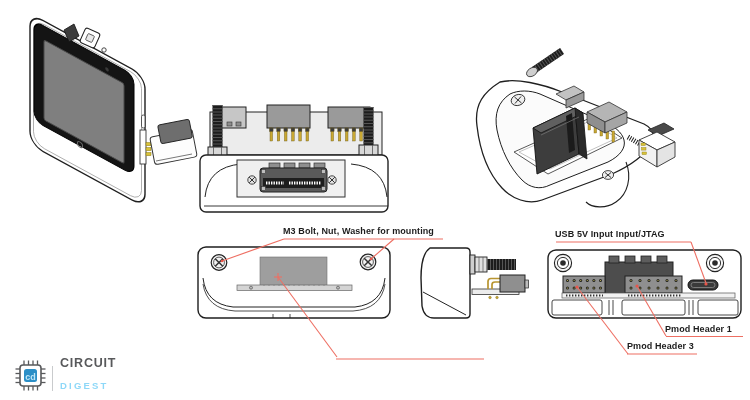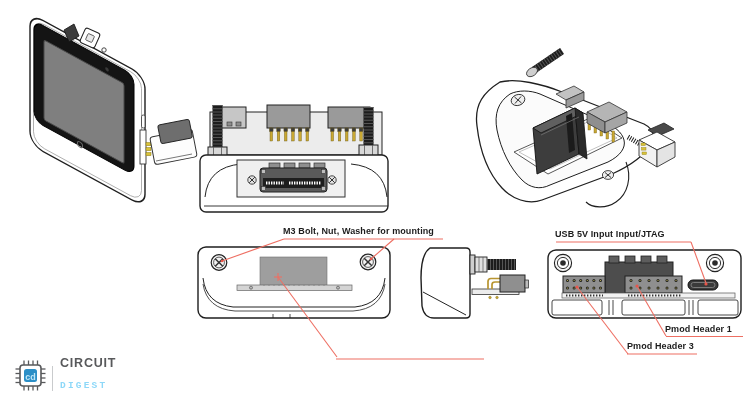--- a/index.html
+++ b/index.html
@@ -10,21 +10,21 @@
   .view{position:absolute;}
   .anno{
     position:absolute;font-size:9px;font-weight:600;color:#1c1c1c;
     white-space:nowrap;letter-spacing:0.1px;line-height:11px;
   }
   .overlay{position:absolute;left:0;top:0;pointer-events:none;}
   .logo{position:absolute;left:15px;top:358px;display:flex;align-items:flex-end;}
   .logo-sep{width:1px;height:25px;background:#c9cbcd;margin:0 7px 0 6px;}
   .logo-text{display:flex;flex-direction:column;justify-content:center;}
   .logo-title{font-size:12.5px;font-weight:700;color:#58595b;letter-spacing:0.8px;line-height:11px;}
-  .logo-sub{font-size:9.5px;font-weight:700;color:#8ed8f8;letter-spacing:2.2px;line-height:10px;margin-top:12px;font-family:Liberation Mono, monospace;}
+  .logo-sub{font-size:9.5px;font-weight:700;color:#8ed8f8;letter-spacing:2.2px;line-height:10px;margin-top:12px;}
 </style>
 </head>
 <body>
 
 <div class="canvas">
 
   <svg class="view" style="left:6px;top:2px" width="212" height="216" viewBox="0 0 212 216">
     <g transform="translate(-6,0)">
       <g transform="skewY(28.6)">
         <rect x="30" y="-5" width="115" height="131" rx="13" fill="#ffffff" stroke="#1f1f1f" stroke-width="1.4"></rect>

